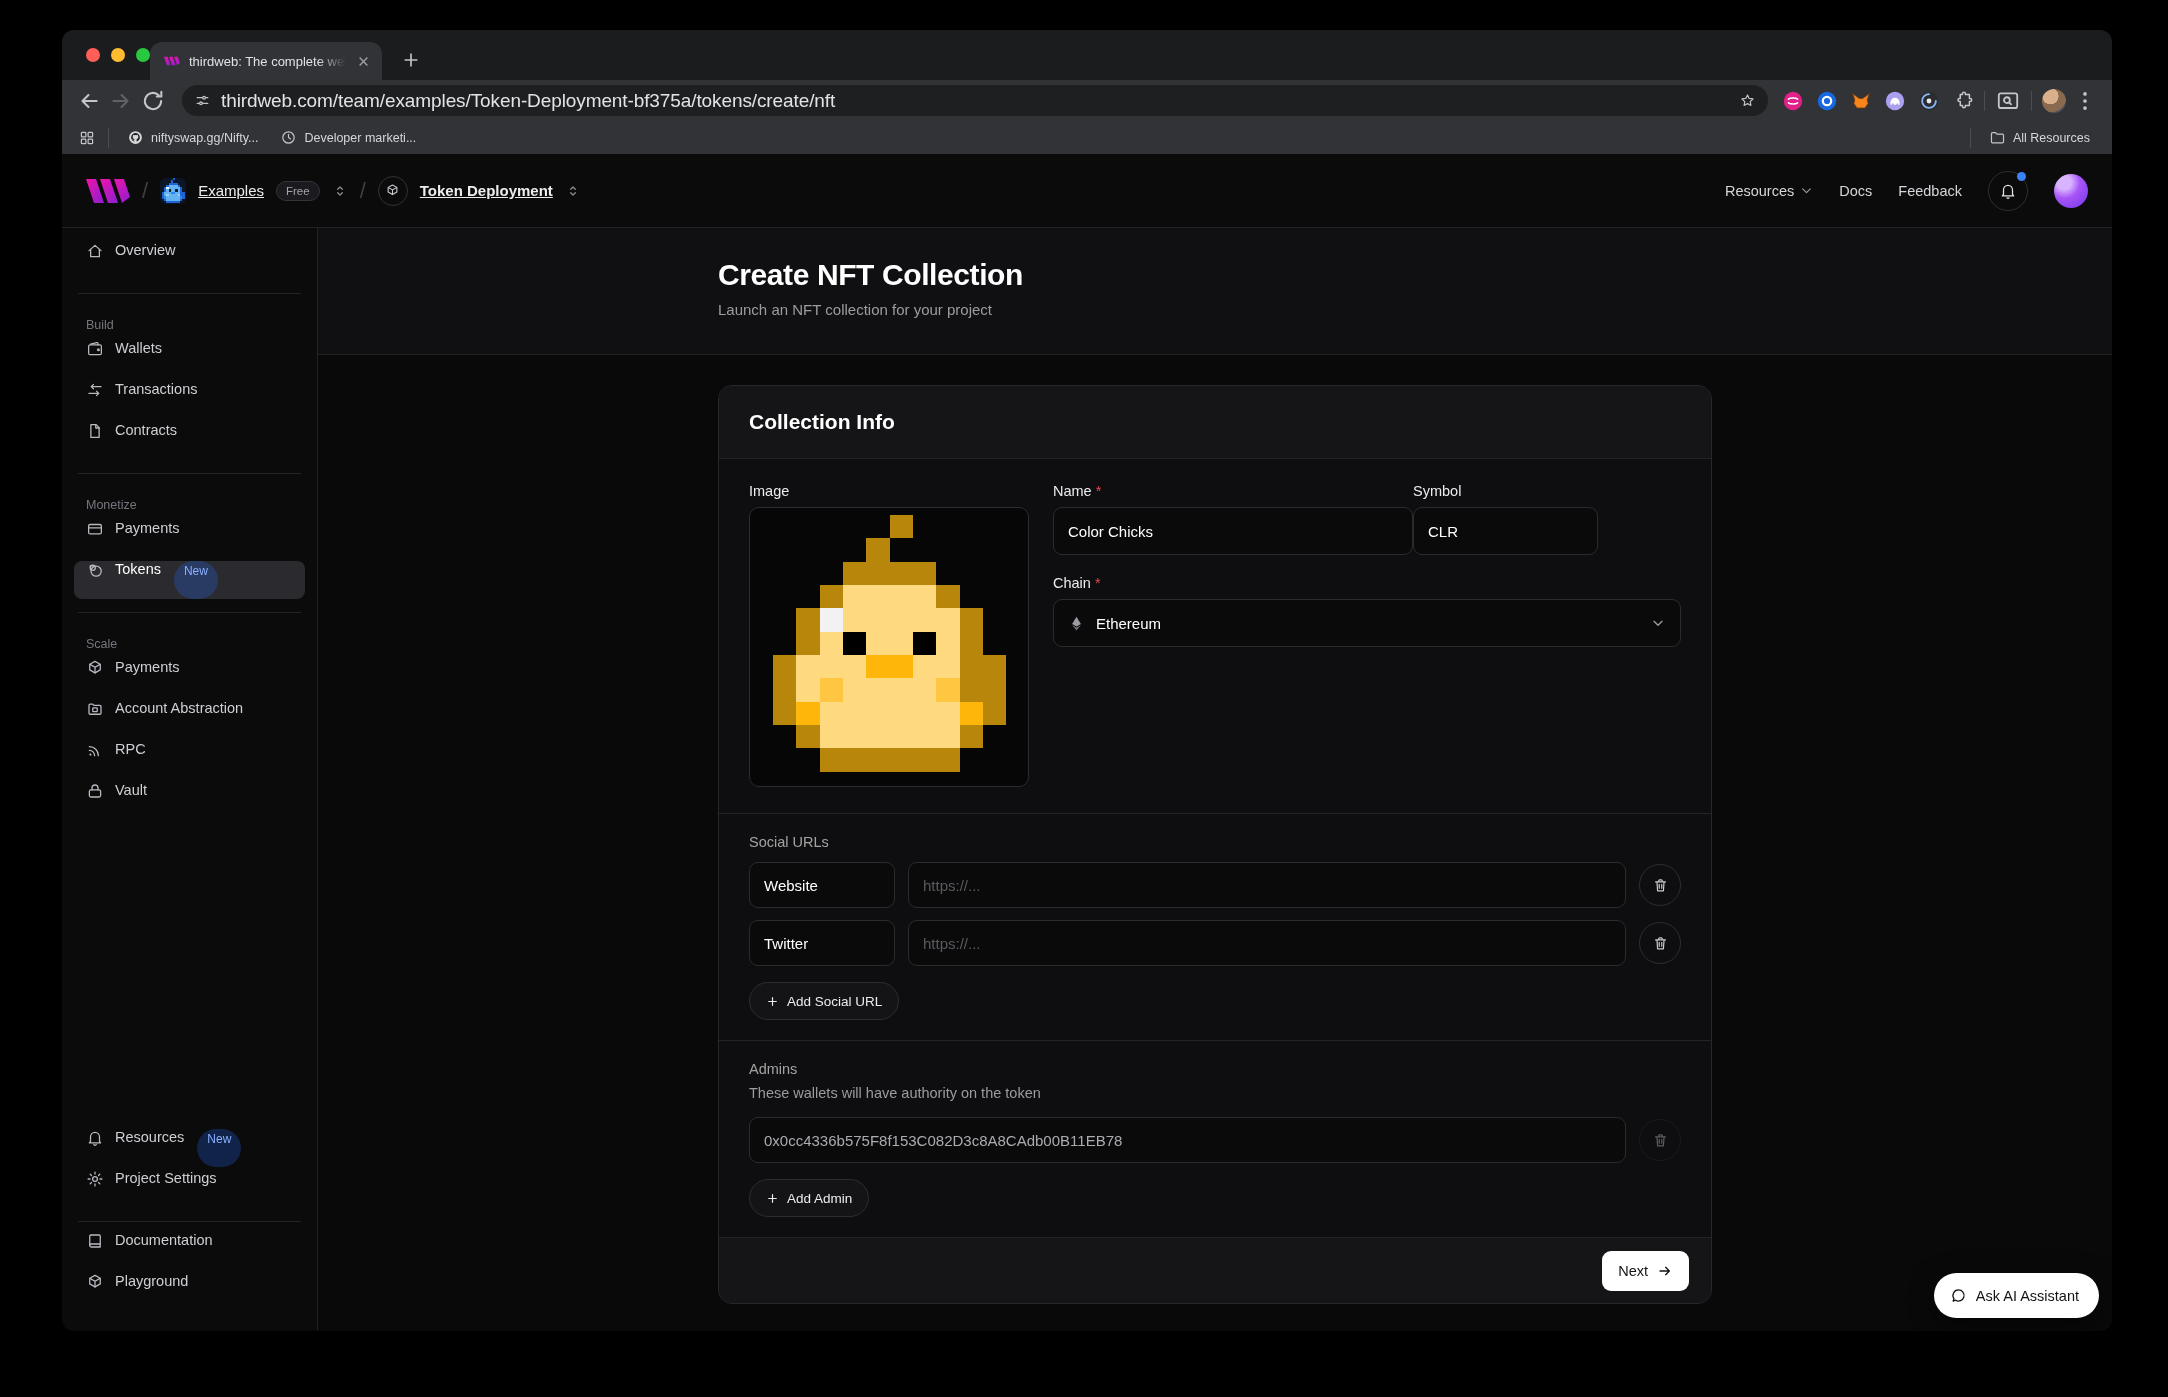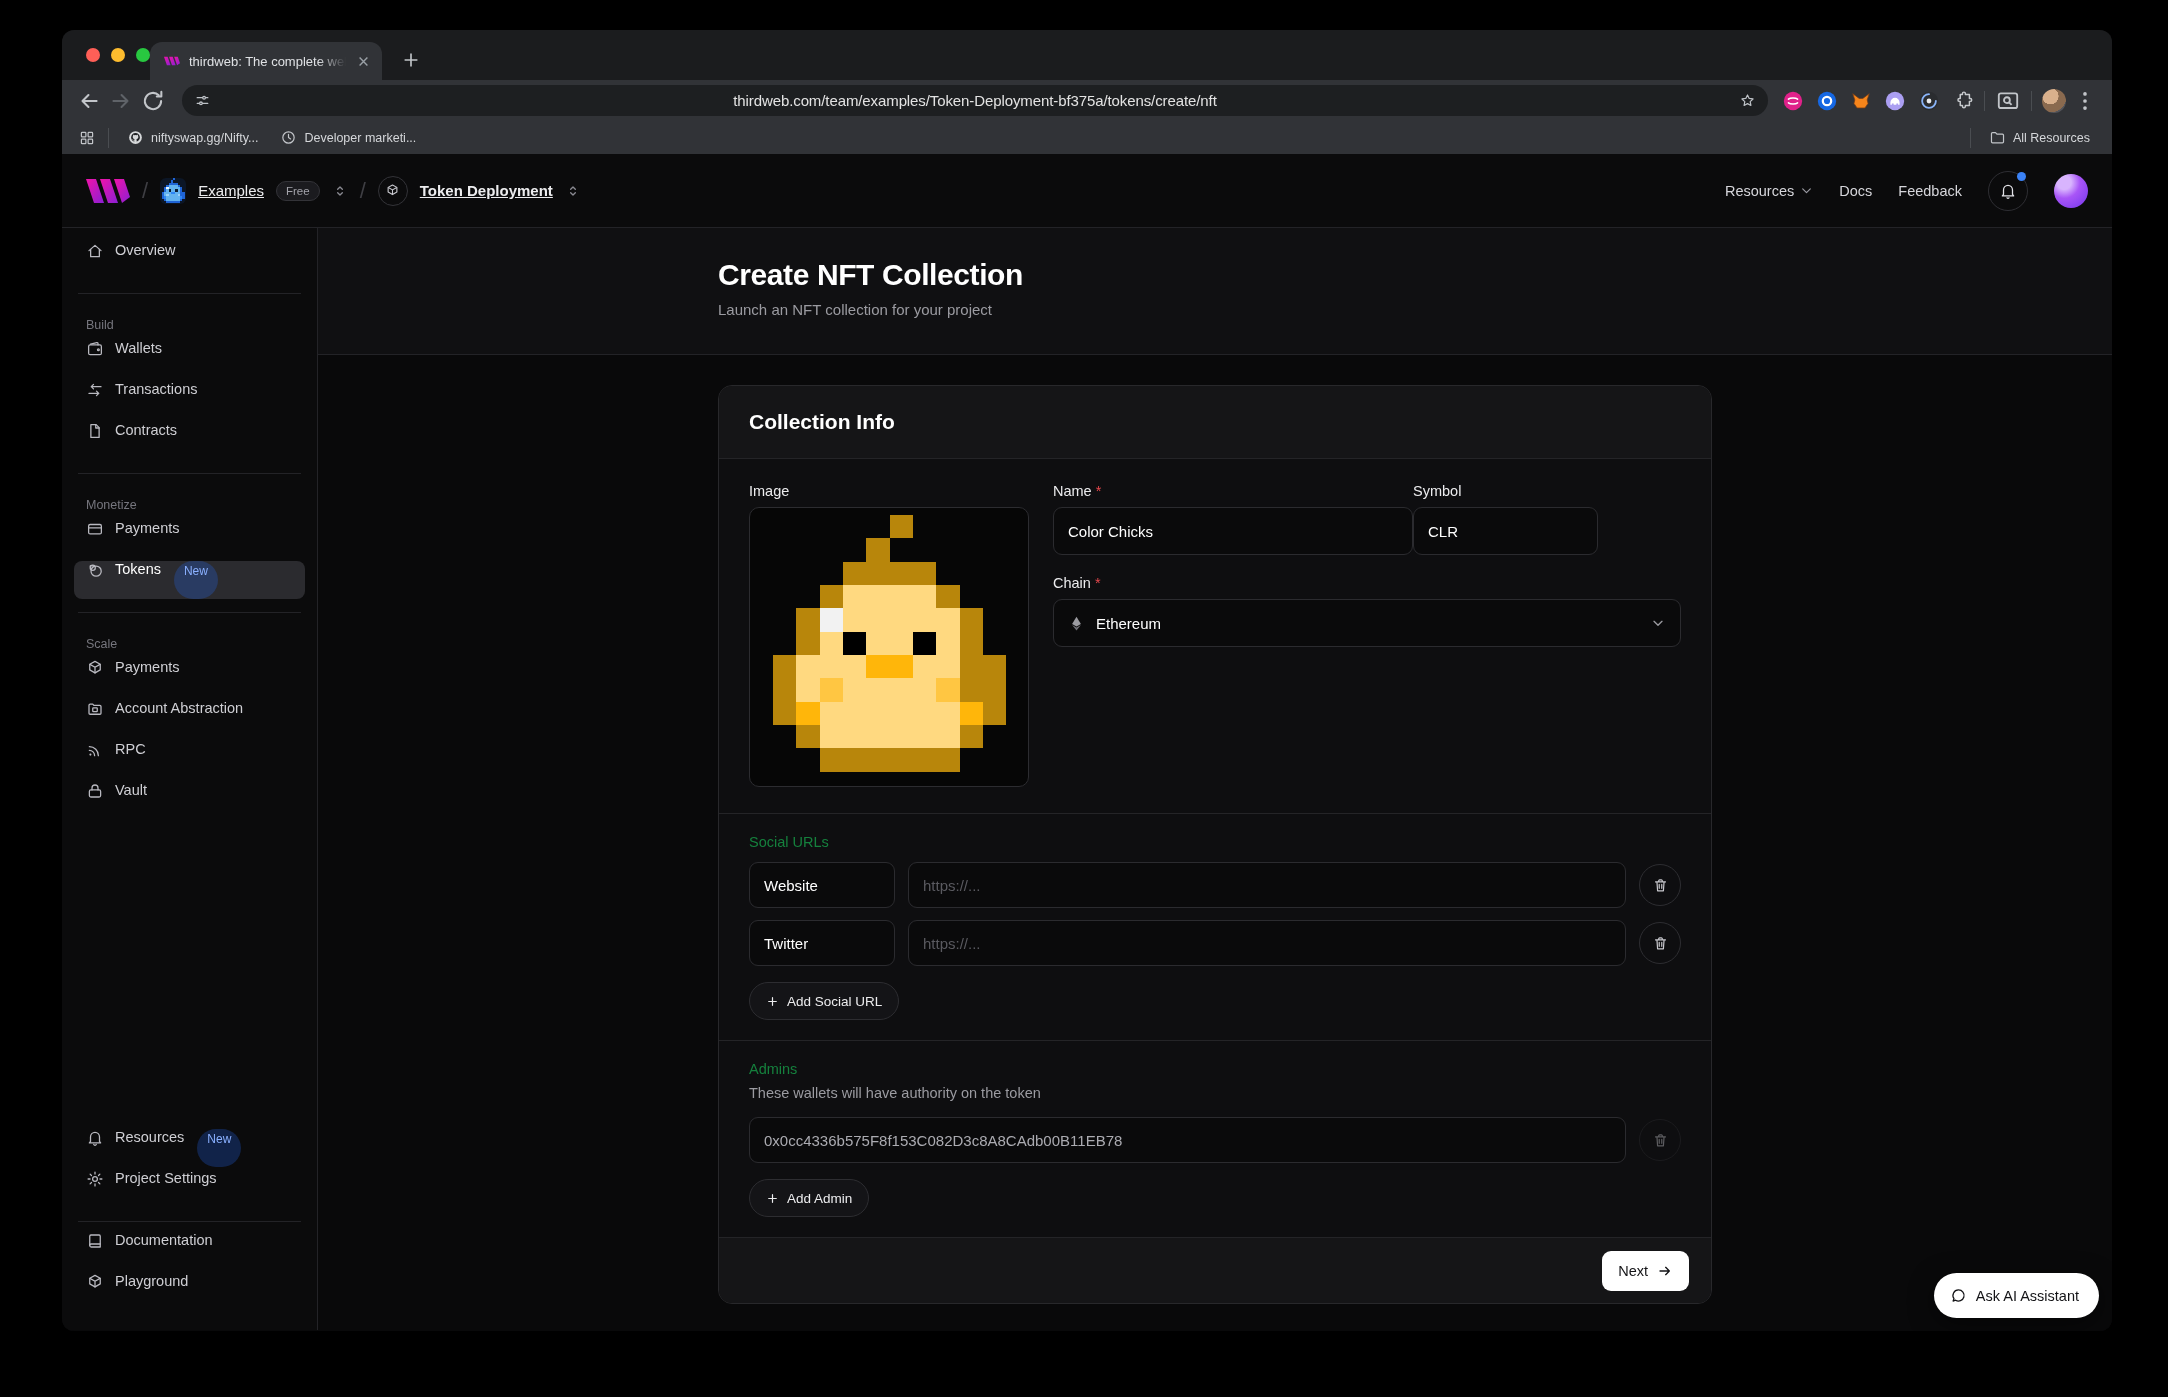--- a/index.html
+++ b/index.html
@@ -13,21 +13,21 @@
   .tab { position:absolute; left:88px; bottom:0; width:232px; height:38px; background:#313337; border-radius:12px 12px 0 0; display:flex; align-items:center; gap:9px; padding:0 10px 0 14px; }
   .tab-title { flex:1; color:#dfe1e4; font-size:13px; white-space:nowrap; overflow:hidden; -webkit-mask-image:linear-gradient(90deg,#000 82%,transparent); mask-image:linear-gradient(90deg,#000 82%,transparent); }
   .tab-close { color:#9aa0a6; width:17px; height:17px; flex:none; }
   .newtab { position:absolute; left:338px; bottom:9px; width:22px; height:22px; color:#c2c5c9; }
 
   .toolbar { height:41px; background:#313337; display:flex; align-items:center; padding:0 14px; gap:6px; }
   .navbtn { width:26px; height:26px; color:#c2c5c9; flex:none; }
   .navbtn.dim { color:#5f6368; }
   .addr { flex:1; height:31px; margin:0 8px 0 10px; background:#1d1f21; border-radius:16px; display:flex; align-items:center; padding:0 12px; gap:10px; min-width:0; }
   .addr .icn { width:17px; height:17px; color:#bdc1c6; flex:none; }
-  .addr-text { flex:1; color:#e3e3e3; font-size:15px; letter-spacing:-.1px; white-space:nowrap; overflow:hidden;text-align:center; }
+  .addr-text { flex:1; color:#e3e3e3; font-size:19px; letter-spacing:-.1px; white-space:nowrap; overflow:hidden; }
   .ext-row { display:flex; align-items:center; gap:12px; }
   .ext { width:22px; height:22px; }
   .vdiv { width:1px; height:20px; background:#4a4d51; margin:0 4px; }
   .chrome-avatar { width:24px; height:24px; border-radius:50%; background:radial-gradient(circle at 35% 30%, #d9b08c 0 35%, #8a6a4f 36% 70%, #54555a 71%); }
 
   .bookmarks { height:33px; background:#313337; display:flex; align-items:center; padding:0 16px; gap:8px; color:#d5d7da; font-size:12.5px; }
   .bm-item { display:flex; align-items:center; gap:7px; padding:0 6px; }
   .bm-item .icn { width:17px; height:17px; color:#c2c5c9; }
   .bm-spacer { flex:1; }
 
@@ -83,21 +83,21 @@
   .w-name { width:360px; }
   .w-sym { width:185px; }
   .select { margin-top:0; background:#0a0a0b; border:1px solid #2b2b2f; border-radius:9px; height:48px; display:flex; align-items:center; padding:0 14px; gap:11px; color:#fff; font-size:15px; }
   .select .chev { margin-left:auto; width:16px; height:16px; color:#9b9ba1; }
   .eth { width:17px; height:17px; flex:none; }
   .textarea { position:relative; }
   .textarea textarea { display:block; width:100%; height:100px; background:#0a0a0b; border:1px solid #2b2b2f; border-radius:9px; color:#fff; font-size:15px; padding:12px 14px; resize:none; font-family:"Liberation Sans",sans-serif; outline:none; }
   .resize-nub { position:absolute; right:4px; bottom:4px; width:10px; height:10px; color:#55555b; } .gap20 { height:20px; }
 
   .section { border-top:1px solid #242427; padding:20px 30px 20px; }
-  .sec-label { color:#15803d; font-size:14.5px; font-weight:500; }
+  .sec-label { color:#a3a3a3; font-size:14.5px; font-weight:500; }
   .soc-row { display:flex; align-items:center; gap:13px; margin-top:12px; }
   .soc-platform { width:146px; flex:none; height:46px; }
   .soc-url { flex:1; height:46px; }
   .trash-btn { width:42px; height:42px; flex:none; border-radius:50%; border:1px solid #2d2d31; background:transparent; color:#c9c9ce; display:flex; align-items:center; justify-content:center; }
   .trash-btn svg { width:17px; height:17px; }
   .trash-btn.disabled { opacity:.42; }
   .add-btn { margin-top:16px; height:38px; border-radius:999px; border:1px solid #2d2d31; background:#141417; color:#ececee; font-size:13.5px; font-weight:500; display:inline-flex; align-items:center; gap:8px; padding:0 16px; font-family:"Liberation Sans",sans-serif; }
   .add-btn svg { width:13px; height:13px; }
   .sec-desc { color:#9b9ba1; font-size:14.5px; margin-top:8px; }
   .admin-row { display:flex; align-items:center; gap:13px; margin-top:16px; }

